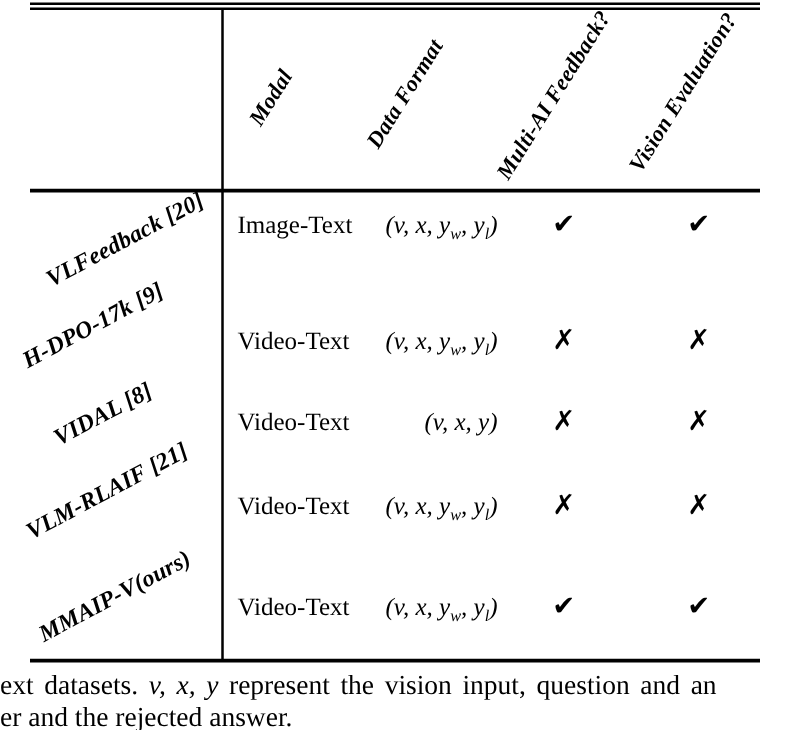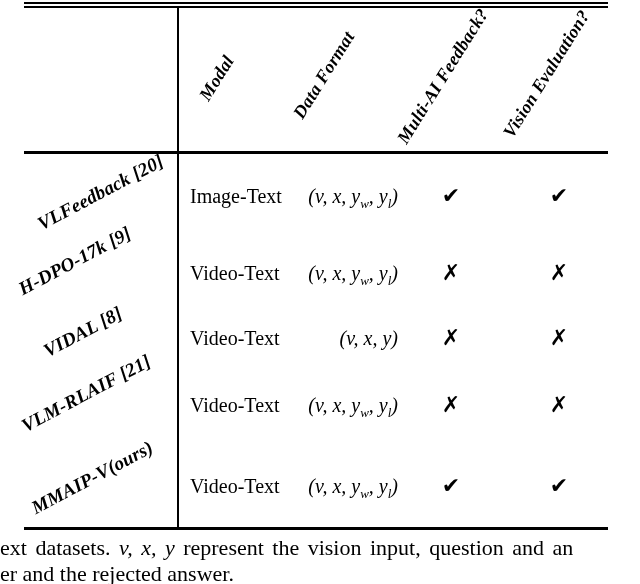--- a/index.html
+++ b/index.html
@@ -52,21 +52,21 @@
 
   
   .cell{position:absolute;font:20px/26px "Liberation Serif", serif;white-space:nowrap;}
   .cell-modal{left:190px;width:110px;text-align:left;}
   .cell-tuple{left:298px;width:100px;text-align:right;font-style:italic;}
   .cell-tuple sub{font-size:0.65em;font-style:italic;}
   .cell-mark1{left:431px;width:40px;text-align:center;}
   .cell-mark2{left:539px;width:40px;text-align:center;}
   .mark{font-family:"DejaVu Sans", sans-serif;font-weight:bold;font-size:22px;line-height:26px;}
 
-  .r0 .cell{top:183px;}
+  .r0 .cell{top:167px;}
   .r1 .cell{top:260px;}
   .r2 .cell{top:325px;}
   .r3 .cell{top:392px;}
   .r4 .cell{top:473px;}
 
   
   .caption-line{
     position:absolute;left:0;
     font:22px/26px "Liberation Serif", serif;
     white-space:nowrap;

